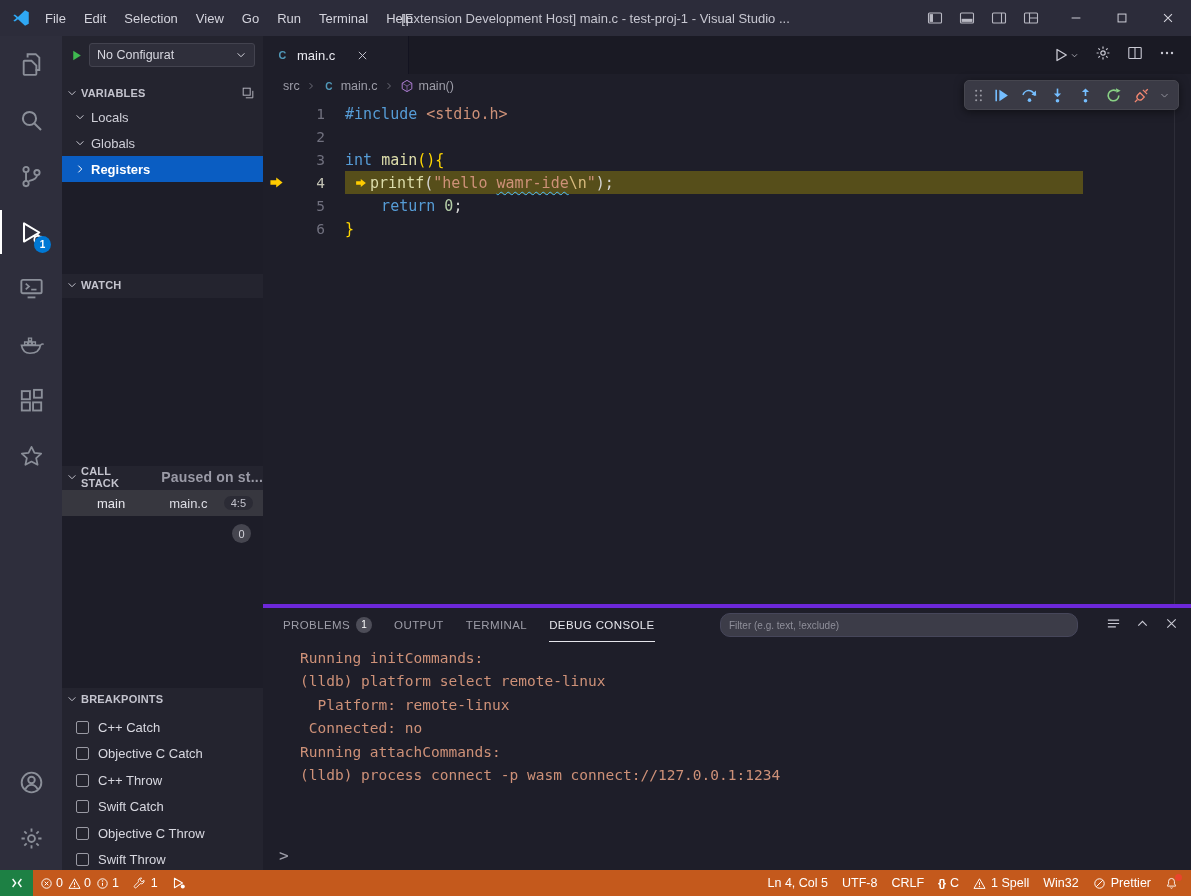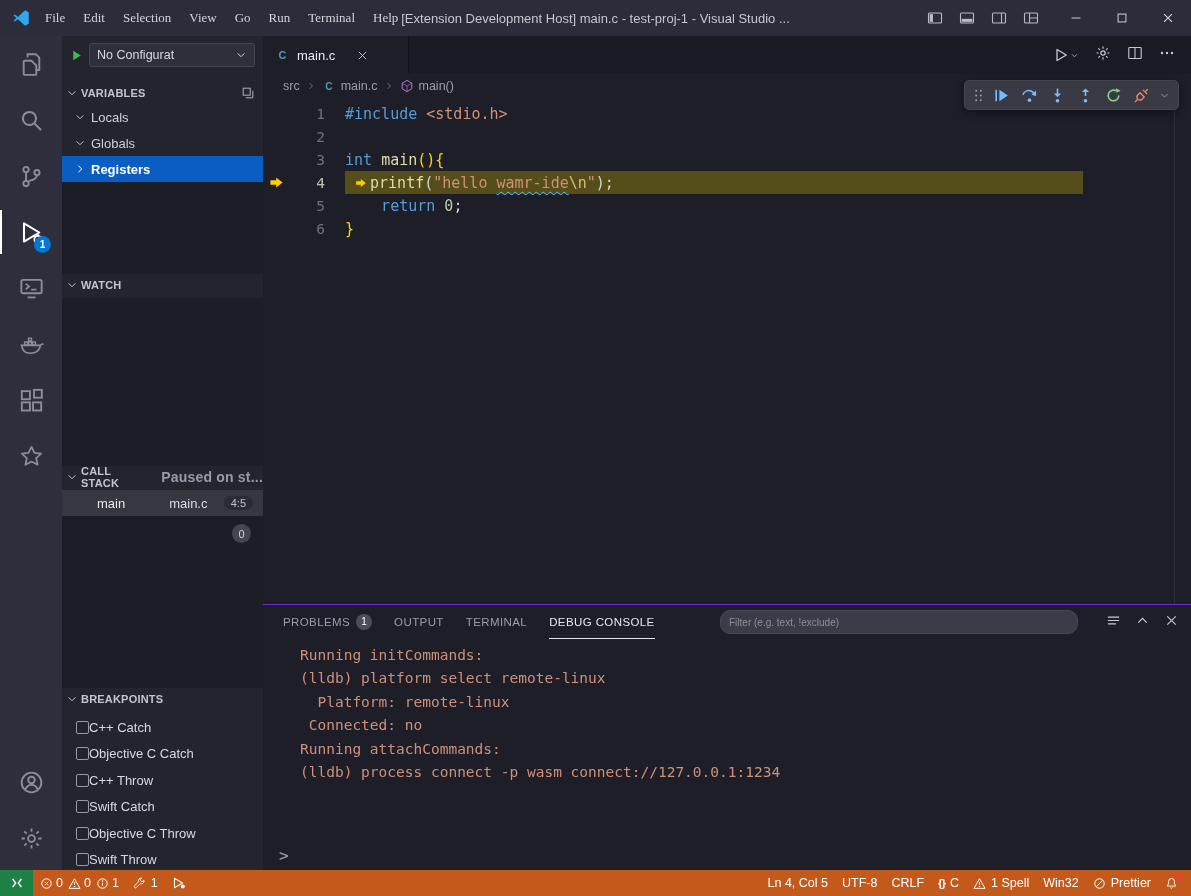--- a/index.html
+++ b/index.html
@@ -5,21 +5,21 @@
   html,body{margin:0;padding:0;background:#111;}
   *{box-sizing:border-box;-webkit-user-select:none;user-select:none;}
   .window{position:relative;width:1191px;height:896px;overflow:hidden;
     background:#1e1e29;font-family:"Liberation Sans",sans-serif;color:#ccc;}
   .ic{display:inline-flex;align-items:center;justify-content:center;line-height:0;}
 
   
   .title-bar{position:absolute;top:0;left:0;right:0;height:36px;background:#2c2c3a;
     display:flex;align-items:center;font-size:13px;color:#d4d4dd;z-index:20;}
   .logo{margin:0 6px 0 12px;}
-  .menubar{display:flex;align-items:center;height:100%;font-family:Liberation Serif, serif;}
+  .menubar{display:flex;align-items:center;height:100%;}
   .menu{padding:3px 9px;border-radius:4px;white-space:nowrap;}
   .win-title{position:absolute;left:50%;transform:translateX(-50%);color:#c7c7d1;
     white-space:nowrap;max-width:420px;overflow:hidden;text-overflow:ellipsis;}
   .tb-right{margin-left:auto;display:flex;align-items:center;height:100%;}
   .layout-btns{display:flex;align-items:center;gap:4px;color:#b9b9c3;margin-right:8px;}
   .layout-btn{width:28px;height:28px;display:flex;align-items:center;justify-content:center;border-radius:4px;}
   .win-btns{display:flex;height:100%;}
   .win-btn{width:46px;height:100%;display:flex;align-items:center;justify-content:center;color:#d4d4dd;}
 
   
@@ -51,21 +51,21 @@
   .tree-row{height:26px;display:flex;align-items:center;gap:5px;padding-left:12px;color:#cfcfd8;}
   .tree-row.selected{background:var(--selection_blue,#0a5dc2);color:#fff;font-weight:700;}
   .frame-row{position:absolute;left:0;right:0;top:454px;height:26px;background:#37373f;z-index:2;
     display:flex;align-items:center;padding-left:35px;font-size:13px;color:#e6e6ec;}
   .frame-file{margin-left:44px;color:#dcdce4;}
   .frame-pos{margin-left:auto;margin-right:10px;background:#2b2b35;border-radius:9px;
     padding:1px 7px;font-size:11px;color:#c2c2cc;}
   .cs-badge{position:absolute;top:488px;right:12px;width:19px;height:19px;border-radius:50%;
     background:#45454f;color:#d2d2da;font-size:11px;display:flex;align-items:center;justify-content:center;z-index:3;}
   .bp-rows{position:absolute;top:678px;left:0;right:0;}
-  .bp-row{height:26.5px;display:flex;align-items:center;padding-left:14px;color:#d8d8e0;}
+  .bp-row{height:26.5px;display:flex;align-items:center;gap:9px;padding-left:14px;color:#d8d8e0;}
   .bp-box{width:13px;height:13px;border:1px solid #9a9aa4;border-radius:2px;background:#23232d;flex:none;}
 
   
   .editor-col{flex:1;display:flex;flex-direction:column;min-width:0;position:relative;background:#1e1e29;}
   .tab-bar{height:38px;background:#1a1a24;display:flex;align-items:stretch;flex:none;}
   .tab{background:#1e1e29;display:flex;align-items:center;gap:7px;padding:0 12px;min-width:146px;
     font-size:13px;color:#e9e9ef;border-right:1px solid #131320;}
   .tab-close{margin-left:14px;color:#c4c4ce;}
   .tab-actions{margin-left:auto;display:flex;align-items:center;gap:16px;padding-right:16px;color:#c9c9d3;}
   .run-btn{display:flex;align-items:center;gap:1px;}
@@ -99,21 +99,21 @@
   .debug-toolbar{position:absolute;top:44px;right:12px;height:30px;background:#3a3a45;
     border:1px solid #46464f;border-radius:5px;display:flex;align-items:center;
     padding:0 5px;gap:1px;box-shadow:0 2px 10px rgba(0,0,0,.5);z-index:10;}
   .dbg-btn{width:27px;height:26px;display:flex;align-items:center;justify-content:center;border-radius:4px;color:#9a9aa4;}
   .dbg-btn.narrow{width:17px;}
   .dbg-btn.blue{color:var(--debug_blue,#75beff);}
   .dbg-btn.green{color:var(--debug_green,#89d185);}
   .dbg-btn.red{color:var(--debug_red,#f48771);}
 
   
-  .panel{height:266px;flex:none;border-top:1px solid #6d28d9;background:#1e1e29;
+  .panel{height:266px;flex:none;border-top:4px solid #6d28d9;background:#1e1e29;
     display:flex;flex-direction:column;position:relative;}
   .panel-header{height:34px;flex:none;display:flex;align-items:center;padding:0 12px 0 20px;gap:22px;}
   .panel-tab{height:100%;display:flex;align-items:center;gap:6px;font-size:11.5px;letter-spacing:.4px;
     color:#9d9da8;border-bottom:1px solid transparent;}
   .panel-tab.active{color:#e6e6ec;border-bottom-color:#e6e6ec;}
   .ptab-badge{min-width:16px;height:16px;border-radius:8px;background:#4d4d58;color:#fff;font-size:10px;
     display:flex;align-items:center;justify-content:center;padding:0 4px;letter-spacing:0;}
   .filter-input{margin-left:auto;width:358px;height:24px;background:#3c3c48;border:1px solid #46465a;
     border-radius:10px;color:#d0d0d8;font-size:10px;padding:0 8px;outline:none;
     font-family:"Liberation Sans",sans-serif;}

